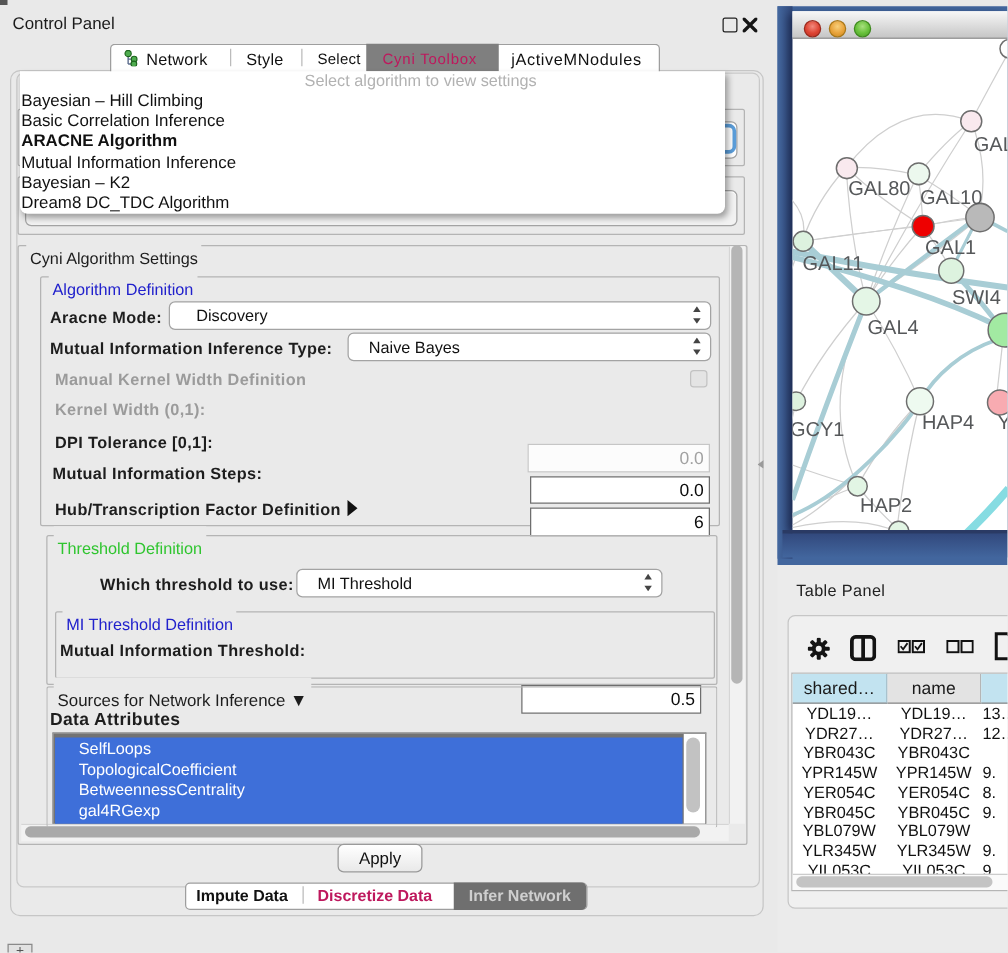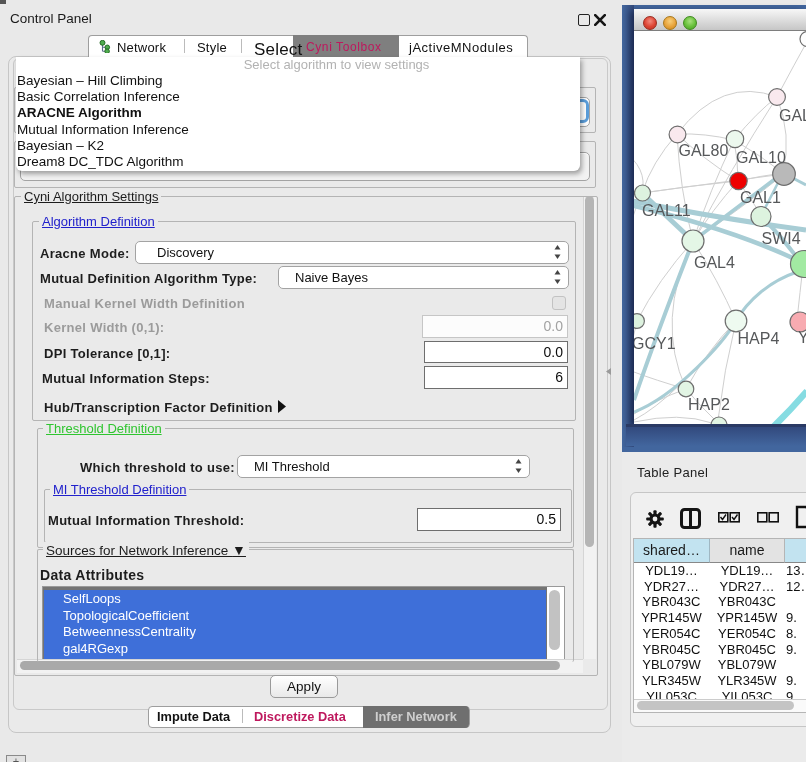--- a/index.html
+++ b/index.html
@@ -5,24 +5,24 @@
 html,body{margin:0;padding:0;}
 body{width:806px;height:762px;position:relative;overflow:hidden;
   font-family:"Liberation Sans",sans-serif;background:#e9e9e9;}
 .abs{position:absolute;}
 .lbl{font-size:13px;letter-spacing:0.3px;font-weight:bold;color:#1d1d1d;white-space:nowrap;}
 .lblgray{font-size:13px;letter-spacing:0.3px;font-weight:bold;color:#9b9b9b;white-space:nowrap;}
 .combo{position:absolute;background:#fff;border:1px solid #a3a3a3;border-radius:5px;
   box-shadow:inset 0 1px 0 #fff;}
 .combo .ct{position:absolute;left:21px;top:3px;font-size:13px;color:#111;white-space:nowrap;text-align:right;}
 .spin{position:absolute;right:7px;top:3px;width:7px;height:14px;}
-.field{position:absolute;background:#fff;border:1px solid #6e6e6e;}
+.field{position:absolute;background:#fff;border:1px solid #6e6e6e;margin-top:40px;}
 .fieldtxt{position:absolute;right:4px;top:2px;font-size:14px;color:#0c0c0c;}
 .gbox{position:absolute;border:1px solid #b4b4b4;border-radius:2px;}
-.gtitle{position:absolute;top:-8px;font-size:13px;background:#eaeaea;padding:0 3px;white-space:nowrap;text-decoration:underline;}
+.gtitle{position:absolute;top:-8px;font-size:13px;background:#eaeaea;padding:10px 3px;white-space:nowrap;}
 </style>
 </head>
 <body>
 
 <div class="abs" style="left:0;top:0;width:622px;height:762px;background:#e9e9e9;"></div>
 <div class="abs" style="left:0;top:0;width:6px;height:4px;background:#555;"></div>
 <div class="abs" style="left:10px;top:11px;font-size:13.5px;color:#1a1a1a;">Control Panel</div>
 
 <div class="abs" style="left:578px;top:14px;width:10px;height:10px;border:1.6px solid #222;border-radius:2px;"></div>
 <svg class="abs" style="left:594px;top:14px;" width="12" height="12" viewBox="0 0 12 12">
@@ -31,21 +31,21 @@
 
 <div class="abs" style="left:8px;top:56px;width:601px;height:675px;background:#eaeaea;border:1px solid #c6c6c6;border-radius:8px;"></div>
 <div class="abs" style="left:13px;top:58px;width:593px;height:650px;background:#eaeaea;border:1px solid #c9c9c9;border-radius:6px;"></div>
 
 <div class="abs" style="left:88px;top:35px;width:438px;height:22px;background:#fff;border:1px solid #9e9e9e;border-bottom:none;border-radius:4px 4px 0 0;"></div>
 <div class="abs" style="left:184px;top:39px;width:1px;height:14px;background:#bbb;"></div>
 <div class="abs" style="left:241px;top:39px;width:1px;height:14px;background:#bbb;"></div>
 <div class="abs" style="left:293px;top:35px;width:106px;height:22px;background:#7f7f7f;"></div>
 <div class="abs" style="left:117px;top:40px;font-size:13px;letter-spacing:0.2px;color:#111;">Network</div>
 <div class="abs" style="left:197px;top:40px;font-size:13px;letter-spacing:0.2px;color:#111;">Style</div>
-<div class="abs" style="left:254px;top:40px;font-size:17px;letter-spacing:0.2px;color:#111;">Select</div>
+<div class="abs" style="left:254px;top:40px;font-size:12px;letter-spacing:0.2px;color:#111;">Select</div>
 <div class="abs" style="left:306px;top:40px;font-size:12px;letter-spacing:0.6px;color:#be185d;">Cyni Toolbox</div>
 <div class="abs" style="left:409px;top:40px;font-size:13px;letter-spacing:0.5px;color:#111;">jActiveMNodules</div>
 
 <svg class="abs" style="left:99px;top:40px;" width="12" height="13" viewBox="0 0 12 13">
   <path d="M3.5 4 L3.5 11.2 M3.5 7.3 L8 7.3 M3.5 11.2 L7.8 11.2" stroke="#5a6b8c" stroke-width="1.1" fill="none"></path>
   <circle cx="3.5" cy="2.8" r="2.5" fill="#4fac4f" stroke="#1e651e" stroke-width="0.9"></circle>
   <circle cx="8.3" cy="7.3" r="2.3" fill="#4fac4f" stroke="#1e651e" stroke-width="0.9"></circle>
   <circle cx="8.1" cy="11.2" r="2.3" fill="#4fac4f" stroke="#1e651e" stroke-width="0.9"></circle>
 </svg>
 
@@ -69,21 +69,21 @@
   <div class="gtitle" style="left:6px;color:#2121cc;">Algorithm Definition</div>
 </div>
 <div class="lbl" style="position:absolute;left:40px;top:246px;">Aracne Mode:</div>
 <div class="combo" style="left:135px;top:241px;width:432px;height:21px;">
   <div class="ct">Discovery</div>
   <svg class="spin" viewBox="0 0 7 14">
       <path d="M3.5 0 L6.5 4.5 H0.5 Z" fill="#444"></path>
       <path d="M3.5 14 L6.5 9.5 H0.5 Z" fill="#444"></path>
     </svg>
 </div>
-<div class="lbl" style="position:absolute;left:40px;top:271px;">Mutual Definition Algorithm Type:</div>
+<div class="lbl" style="position:absolute;left:40px;top:271px;">Mutual Information Inference Type:</div>
 <div class="combo" style="left:278px;top:266px;width:289px;height:21px;">
   <div class="ct" style="left:16px;">Naive Bayes</div>
   <svg class="spin" viewBox="0 0 7 14">
       <path d="M3.5 0 L6.5 4.5 H0.5 Z" fill="#444"></path>
       <path d="M3.5 14 L6.5 9.5 H0.5 Z" fill="#444"></path>
     </svg>
 </div>
 <div class="lblgray" style="position:absolute;left:44px;top:296px;">Manual Kernel Width Definition</div>
 <div class="abs" style="left:552px;top:296px;width:12px;height:12px;background:#e4e4e4;border:1px solid #c2c2c2;border-radius:3px;"></div>
 <div class="lblgray" style="position:absolute;left:44px;top:320px;">Kernel Width (0,1):</div>

